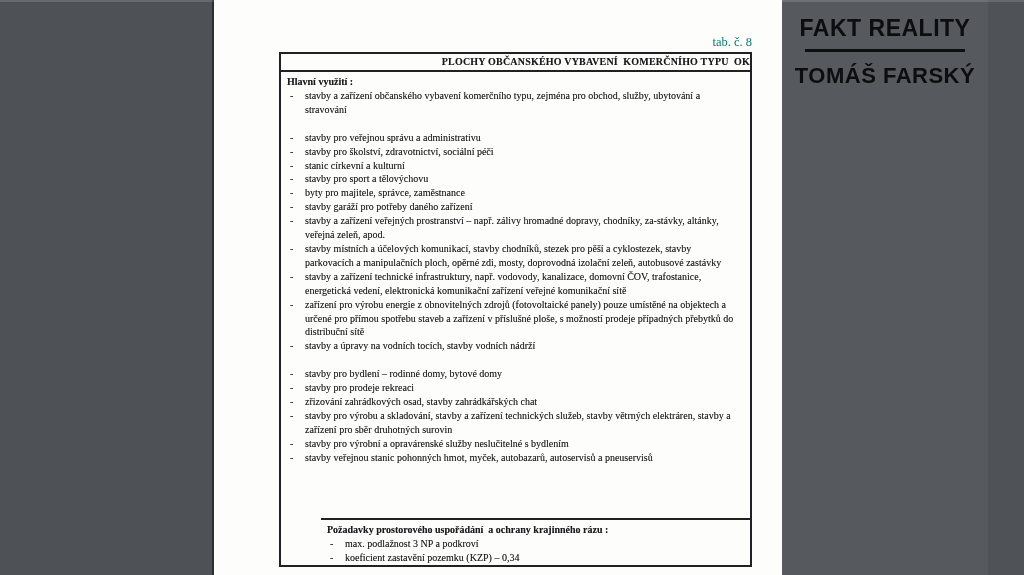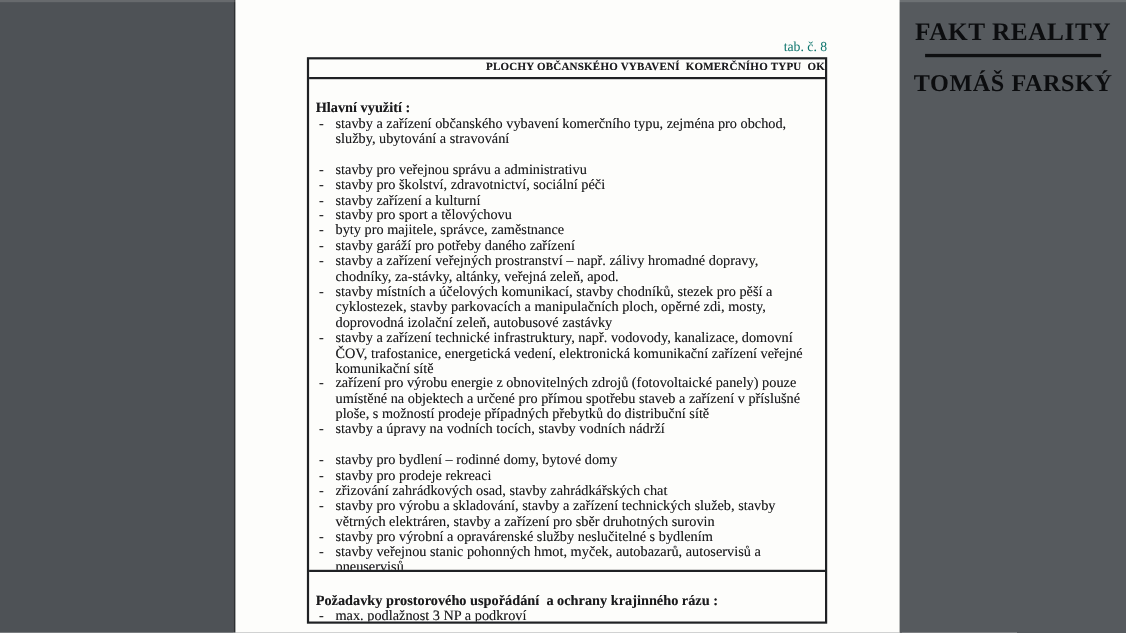--- a/index.html
+++ b/index.html
@@ -25,33 +25,33 @@
     border:2px solid #1f2124;box-sizing:border-box;
     color:#1b1b1d;
     text-shadow:0 0 0.4px rgba(20,20,25,0.45);
   }
   .title-row{
     height:16px;line-height:15px;text-align:right;
     font-weight:bold;font-size:10px;letter-spacing:0.2px;
     border-bottom:2px solid #1f2124;
     white-space:pre;overflow:hidden;
   }
-  .cell{padding:19px 8px 0 6px;font-size:13px;box-sizing:border-box;}
+  .cell{padding:3px 8px 0 6px;font-size:10px;box-sizing:border-box;}
   .cell-main{height:446px;overflow:hidden;}
-  .cell-footer{height:47px;overflow:hidden;border-top:2px solid #1f2124;}
+  .cell-footer{height:47px;overflow:hidden;border-top:2px solid #1f2124;margin-left:40px;}
   .hd{font-weight:bold;line-height:13.9px;white-space:pre-wrap;}
   .row{display:flex;line-height:13.9px;}
   .dash{flex:none;width:18px;padding-left:3px;box-sizing:border-box;}
   .itm{flex:1;}
   .sec-gap{height:14px;}
   
   .sidebar{
-    position:absolute;left:818px;top:0;width:206px;height:575px;
+    position:absolute;left:782px;top:0;width:206px;height:575px;
     background:#565a5e;
-    font-family:Liberation Serif, serif;
+    font-family:Liberation Sans, sans-serif;
     color:#0c0d0f;text-align:center;
   }
   .brand{margin-top:15px;font-size:23px;font-weight:bold;letter-spacing:0.5px;line-height:27px;}
   .divider{width:160px;height:3px;background:#0e0f11;margin:7px auto 0 auto;}
   .agent{margin-top:11px;font-size:22px;font-weight:bold;letter-spacing:0.5px;line-height:26px;}
   
   .left-margin{position:absolute;left:0;top:0;width:212px;height:575px;background:#4e5256;}
   .top-glint{position:absolute;left:0;top:0;width:1024px;height:2px;background:rgba(255,255,255,0.14);}
 </style>
 </head>
@@ -79,21 +79,21 @@
         <div class="row">
           <span class="dash">-</span>
           <span class="itm">stavby pro veřejnou správu a administrativu</span>
         </div>
         <div class="row">
           <span class="dash">-</span>
           <span class="itm">stavby pro školství, zdravotnictví, sociální péči</span>
         </div>
         <div class="row">
           <span class="dash">-</span>
-          <span class="itm">stavby zařízení a kulturní</span>
+          <span class="itm">stanic církevní a kulturní</span>
         </div>
         <div class="row">
           <span class="dash">-</span>
           <span class="itm">stavby pro sport a tělovýchovu</span>
         </div>
         <div class="row">
           <span class="dash">-</span>
           <span class="itm">byty pro majitele, správce, zaměstnance</span>
         </div>
         <div class="row">

